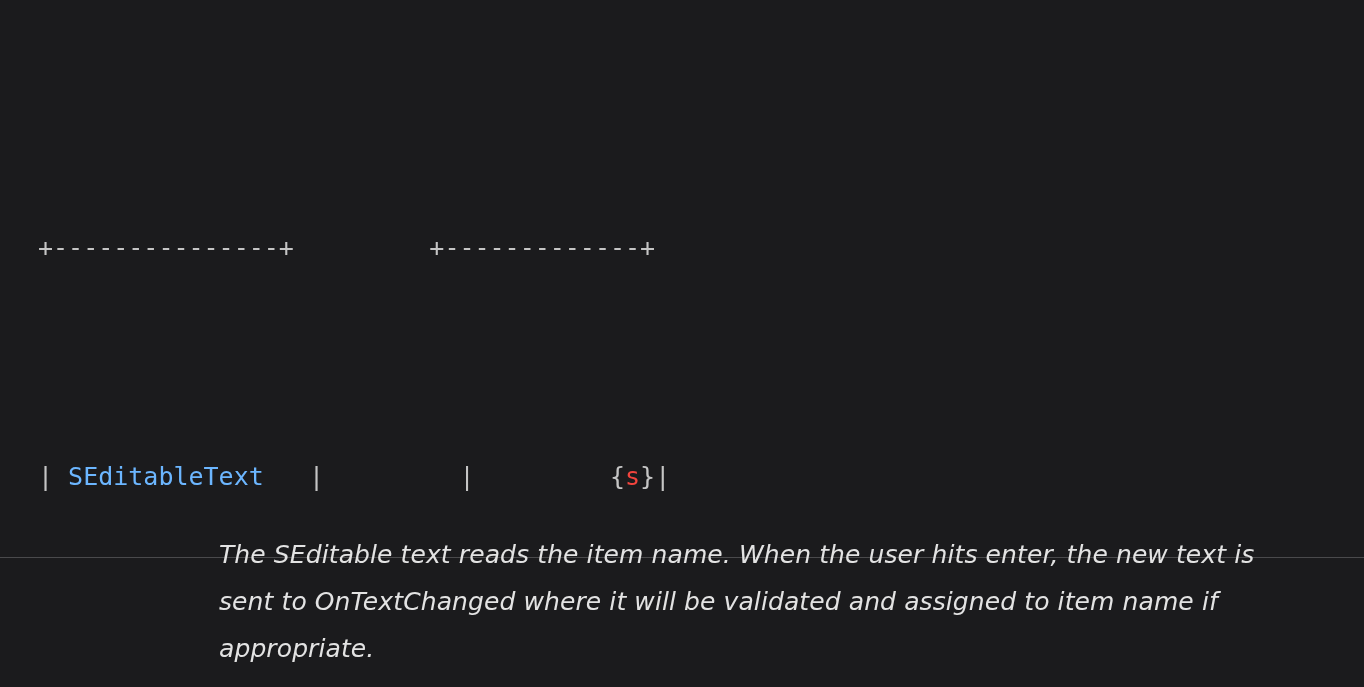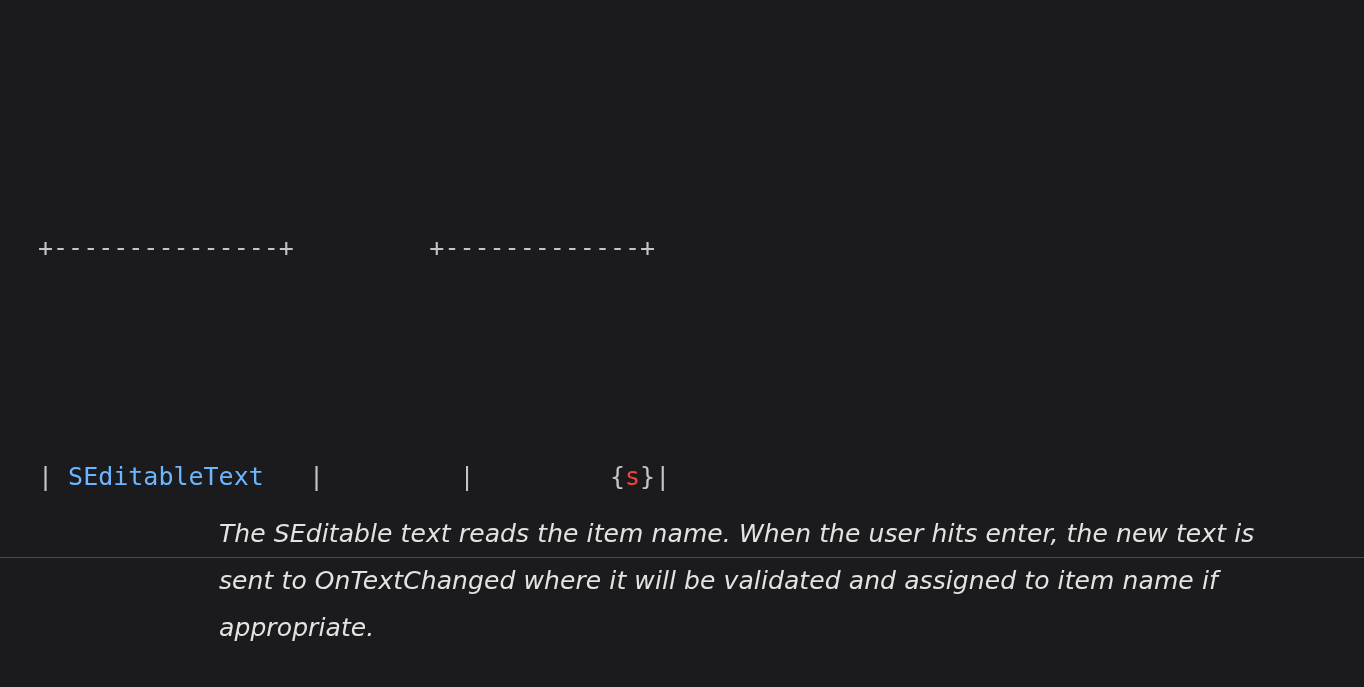--- a/index.html
+++ b/index.html
@@ -46,21 +46,21 @@
     top: 557px;
     width: 1364px;
     height: 1px;
     background: #4a4a4c;
   }
 
   
   #caption {
     position: absolute;
     left: 219px;
-    top: 510px;
+    top: 531px;
     width: 1070px;
     font-family: "DejaVu Sans", "Liberation Sans", sans-serif;
     font-style: italic;
     font-size: 25px;
     line-height: 47px;
     color: #e3e3e3;
     letter-spacing: 0.1px;
   }
 </style>
 </head>

